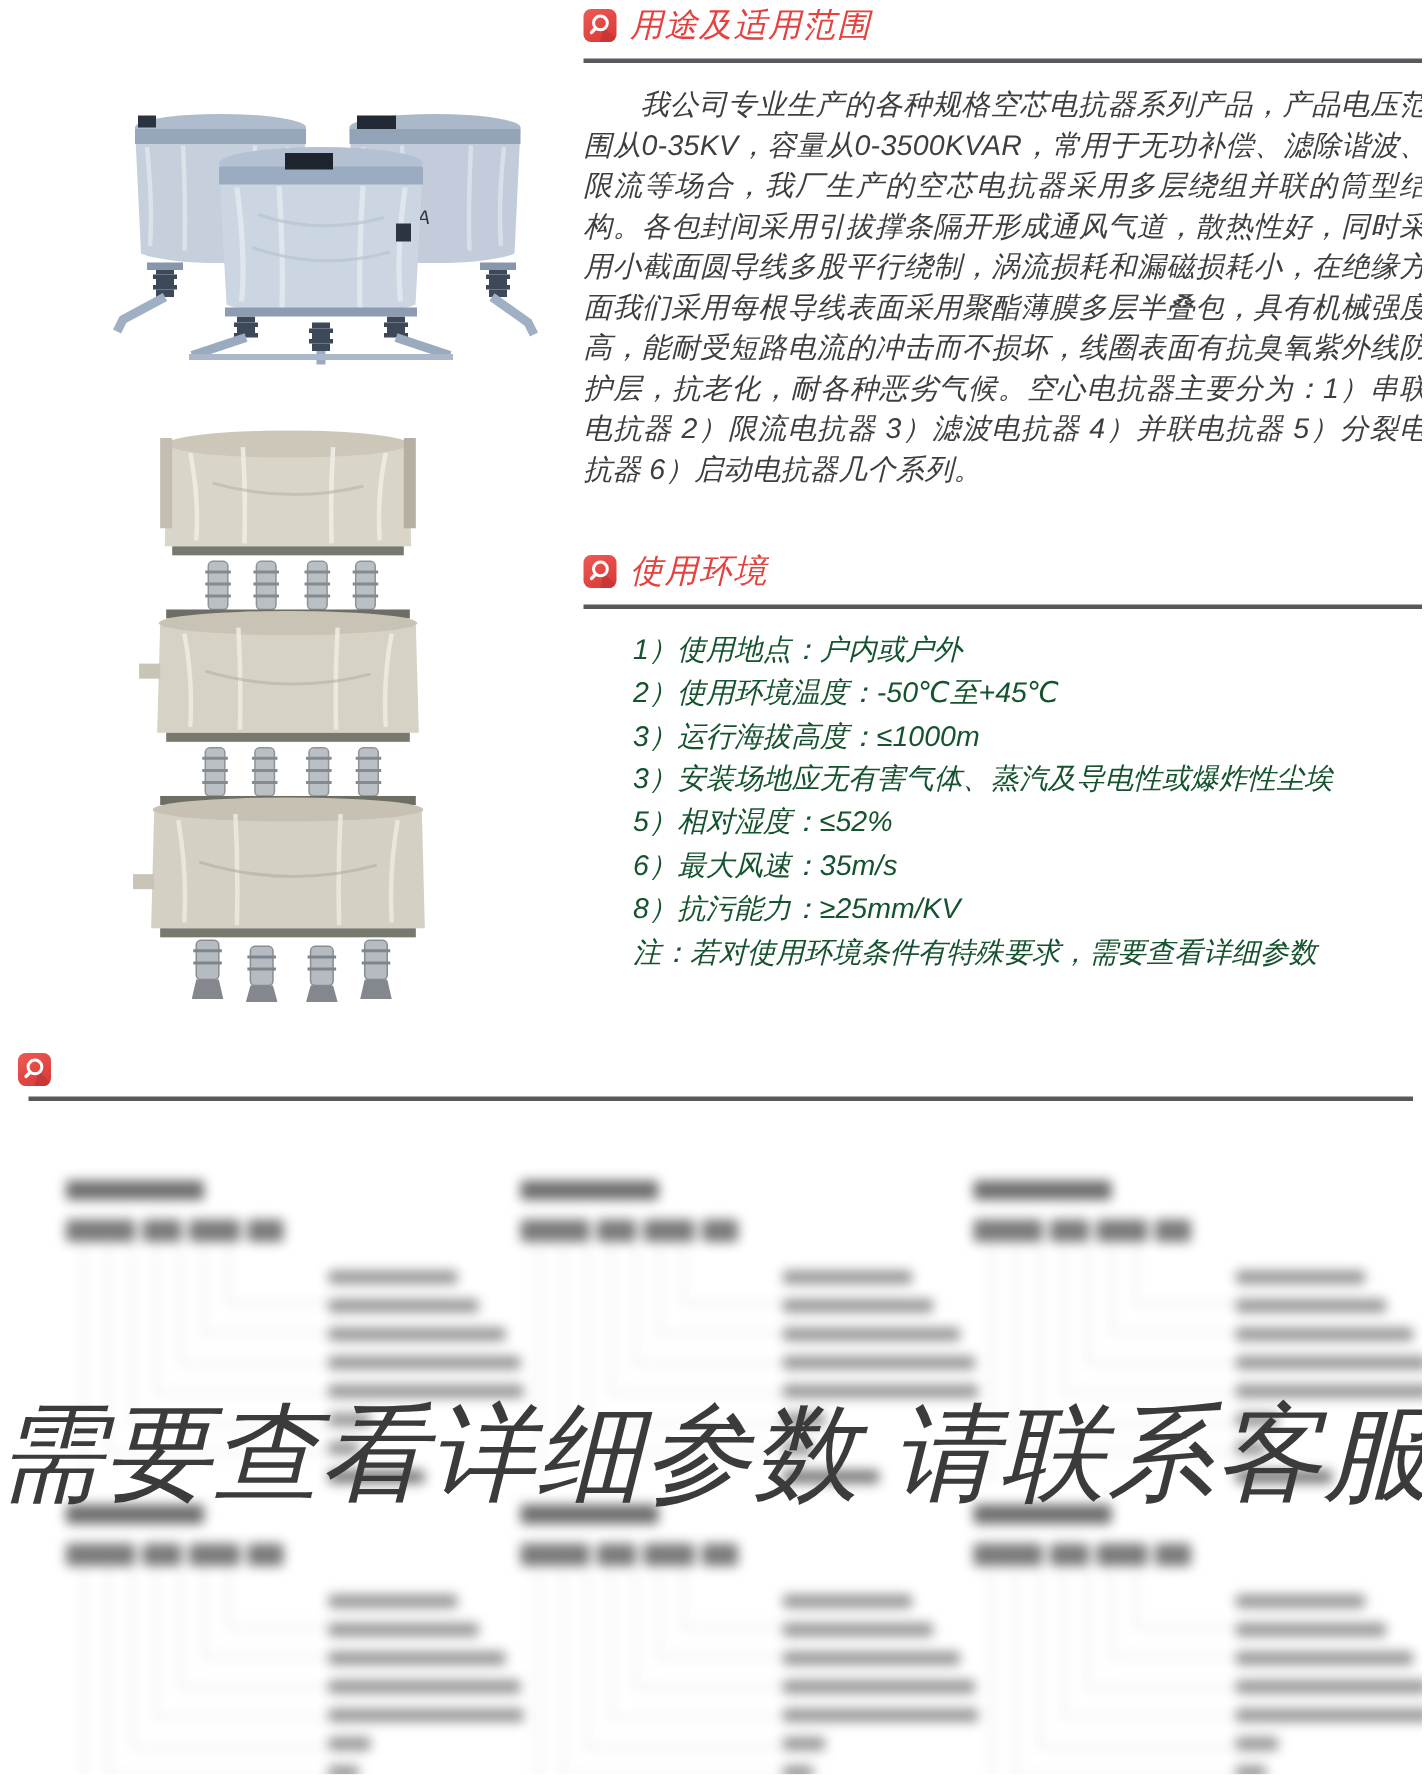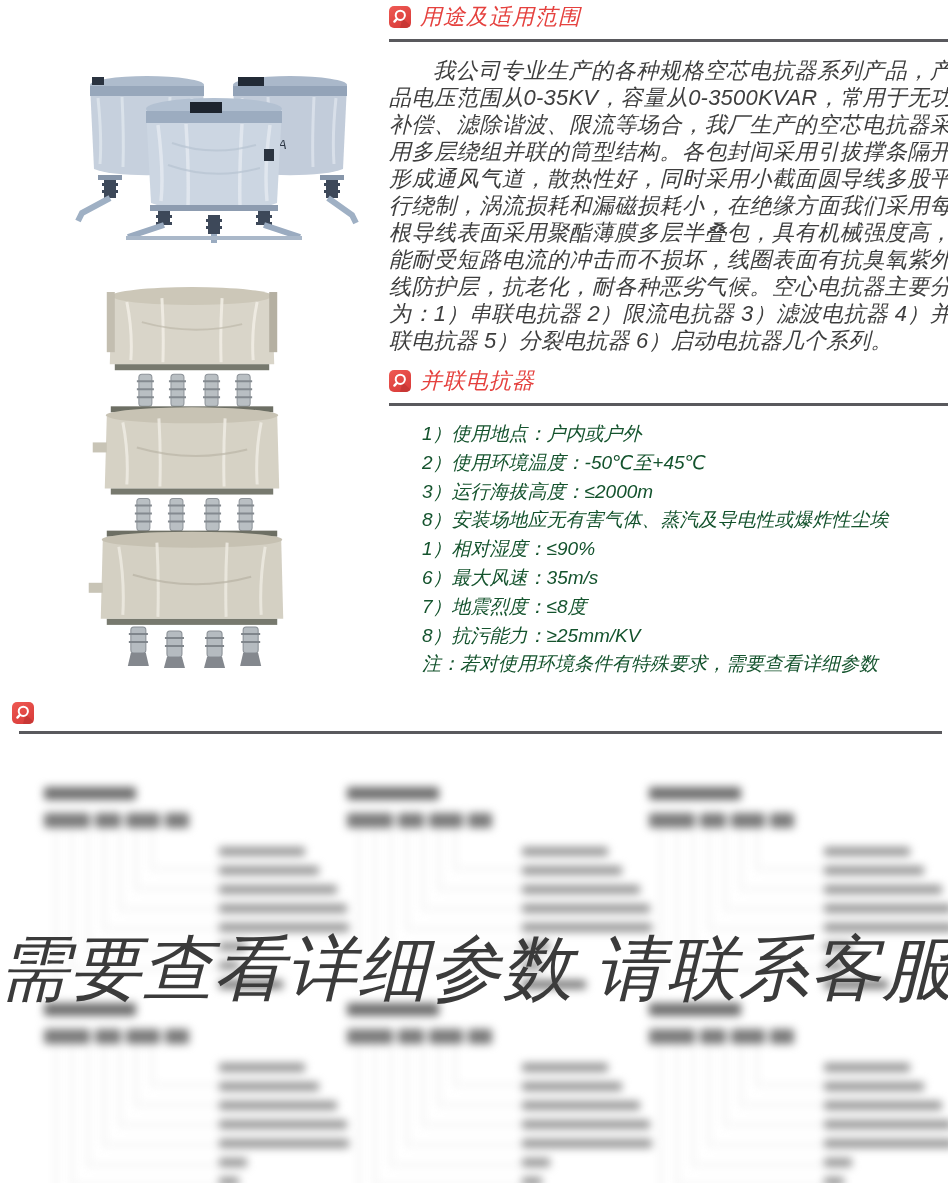--- a/index.html
+++ b/index.html
@@ -11,21 +11,21 @@
   .sec-head { display:flex; align-items:center; gap:9px; }
   .sec-title { font-size:22px; color:#e5413e; letter-spacing:1px; }
   .mag-icon { position:relative; width:22px; height:22px; border-radius:5px;
               background:linear-gradient(150deg,#ef5a54 0%,#e14743 55%,#d83a38 100%);
               overflow:hidden; flex:0 0 auto; }
   .mag-icon svg { position:absolute; left:0; top:0; }
   .rule { height:3px; background:#59595d; margin-top:7px; }
 
   
   .col-right { position:absolute; left:385px; top:2px; width:563px; }
-  .usage-para { margin-top:15px; font-size:22px; line-height:27px; text-align:justify;
+  .usage-para { margin-top:15px; font-size:19px; line-height:27px; text-align:justify;
                 text-indent:2em; color:#3e3e3e; letter-spacing:0.2px; }
 
   .env-sec { position:absolute; left:385px; top:366px; width:563px; }
   .env-list { list-style:none; margin-top:14px; padding-left:33px; }
   .env-list li { font-size:19px; line-height:28.8px; color:#14532d; white-space:nowrap; }
 
   
   .models-sec { position:absolute; left:8px; top:702px; width:936px; }
   .models-sec .rule { margin-left:7px; width:923px; }
 
@@ -82,31 +82,30 @@
 
   <div class="env-sec">
     <div class="sec-head">
       <span class="mag-icon">
         <svg width="22" height="22" viewBox="0 0 22 22">
           <path d="M13.5 12 L22 20 L22 22 L11 22 Z" fill="#c43634" opacity="0.85"></path>
           <circle cx="11.3" cy="9.3" r="4.6" fill="none" stroke="#ffffff" stroke-width="2"></circle>
           <line x1="8" y1="12.8" x2="5.4" y2="15.6" stroke="#ffffff" stroke-width="2.4" stroke-linecap="round"></line>
         </svg>
       </span>
-      <span class="sec-title">并联电抗器</span>
+      <span class="sec-title">使用环境</span>
     </div>
     <div class="rule"></div>
     <ul class="env-list">
       <li>1）使用地点：户内或户外</li>
       <li>2）使用环境温度：-50℃至+45℃</li>
-      <li>3）运行海拔高度：≤2000m</li>
-      <li>8）安装场地应无有害气体、蒸汽及导电性或爆炸性尘埃</li>
-      <li>1）相对湿度：≤90%</li>
+      <li>3）运行海拔高度：≤1000m</li>
+      <li>3）安装场地应无有害气体、蒸汽及导电性或爆炸性尘埃</li>
+      <li>5）相对湿度：≤52%</li>
       <li>6）最大风速：35m/s</li>
-      <li>7）地震烈度：≤8度</li>
       <li>8）抗污能力：≥25mm/KV</li>
       <li>注：若对使用环境条件有特殊要求，需要查看详细参数</li>
     </ul>
   </div>
 
   <svg id="photo-group" class="photo" viewBox="0 0 322 194" role="img">
 
     <g>
       <path d="M48 32 L52 116 A57 10 0 0 0 158 116 L162 32 Z" fill="#c6d0dd"></path>
       <ellipse cx="105" cy="32" rx="57" ry="9" fill="#aebccd"></ellipse>

